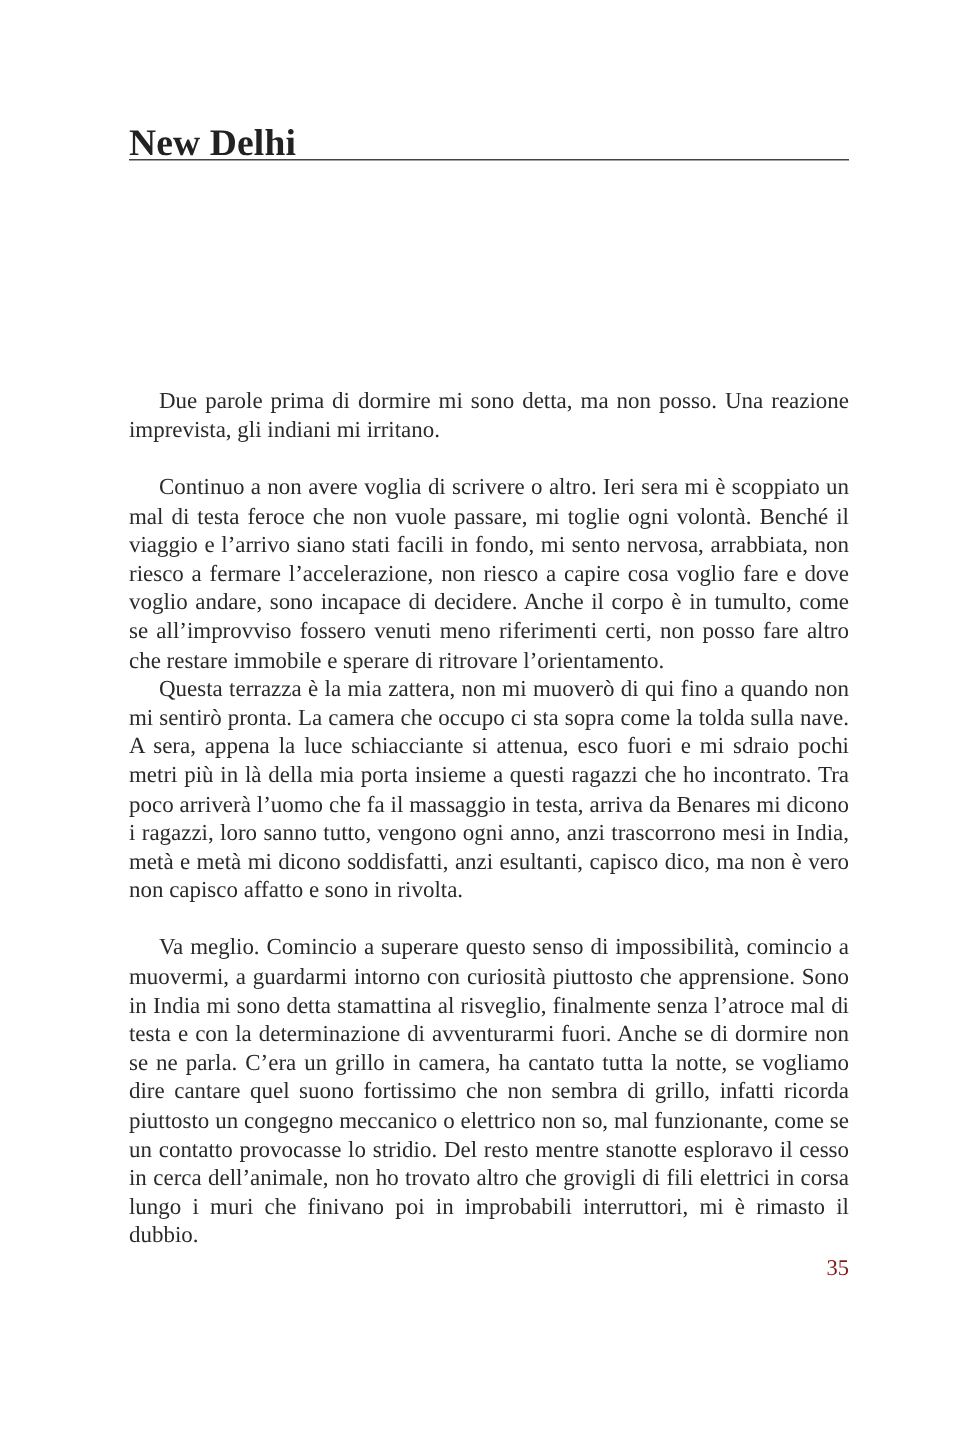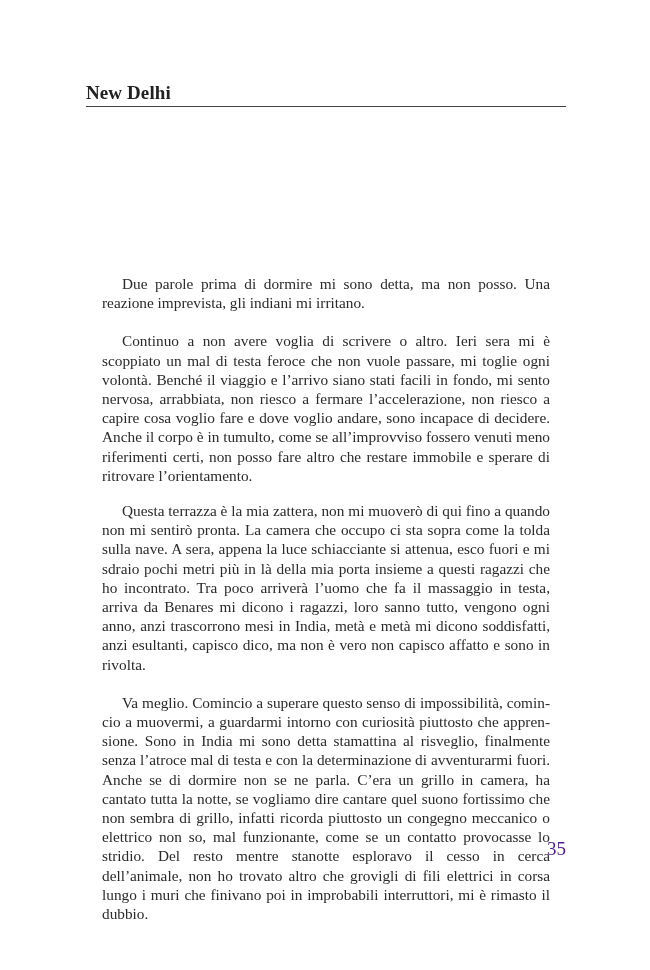--- a/index.html
+++ b/index.html
@@ -19,21 +19,21 @@
       position: absolute;
       left: 86px;
       top: 0;
       width: 480px;
       height: 970px;
     }
     .running-head {
       position: absolute;
       left: 0;
       top: 82px;
-      font-size: 19px;
+      font-size: 25px;
       font-weight: bold;
       color: #222;
       letter-spacing: 0.1px;
     }
     .head-rule {
       position: absolute;
       left: 0;
       top: 106px;
       width: 480px;
       height: 0;
@@ -43,33 +43,33 @@
       position: absolute;
       left: 0;
       top: 258px;
       width: 480px;
       font-size: 15.3px;
       line-height: 19.2px;
       text-align: justify;
       hyphens: manual;
     }
     .body-text p {
-      margin: 16px;
+      margin: 0;
       text-indent: 20px;
     }
     .body-text p.gap-before {
       margin-top: 19px;
       font-family: Liberation Serif, serif;
     }
     .page-number {
       position: absolute;
       right: 0;
       top: 838px;
-      font-size: 19px;
-      color: #4c1d95;
+      font-size: 15px;
+      color: #7f1d1d;
       text-align: center;
     }
   </style>
 </head>
 <body>
 
 <div class="page">
   <div class="running-head">New Delhi</div>
   <div class="head-rule"></div>
 

